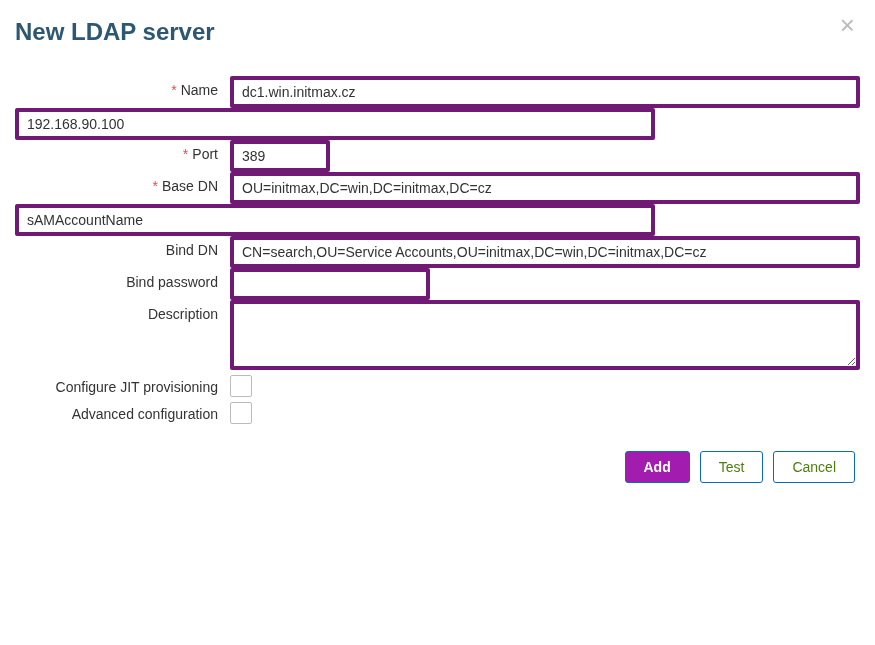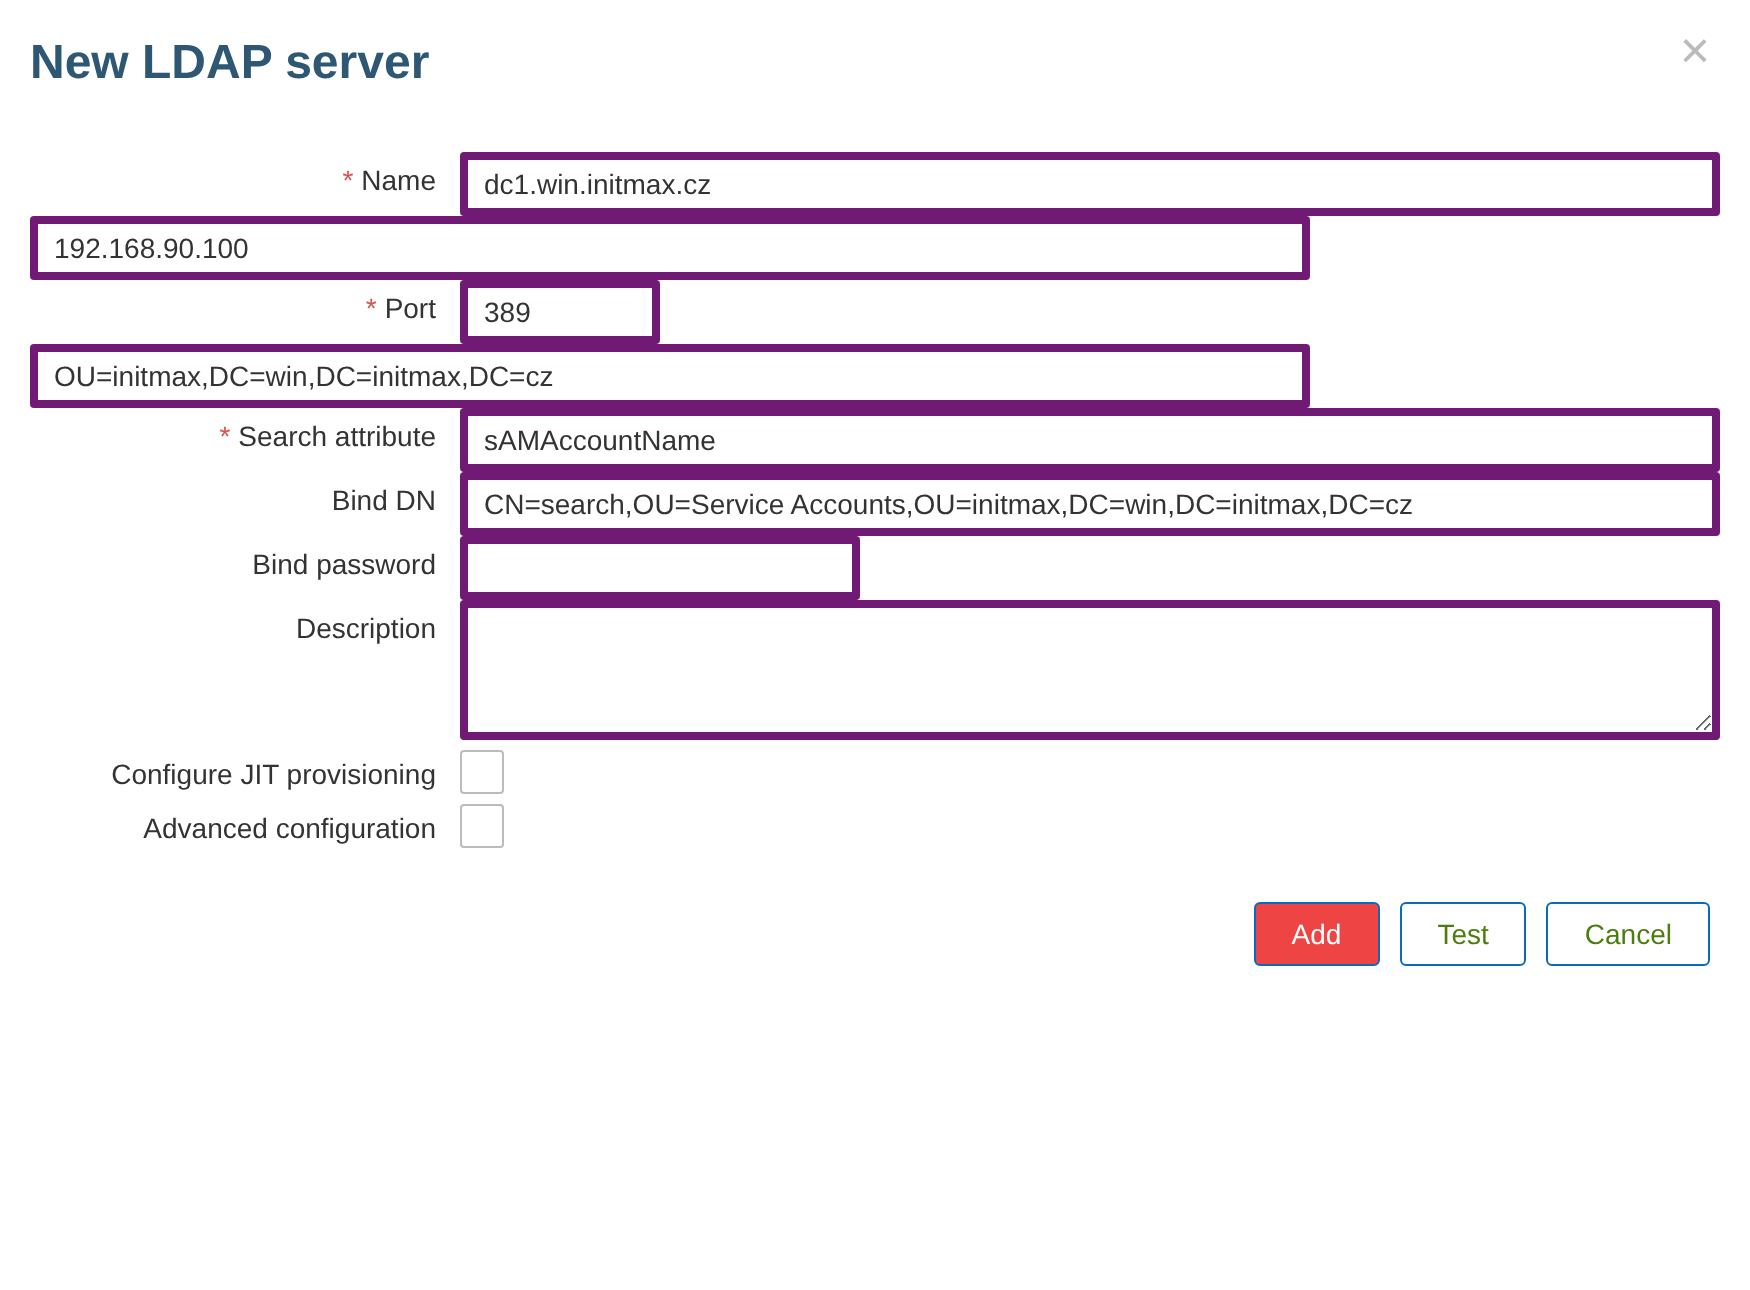--- a/index.html
+++ b/index.html
@@ -95,23 +95,24 @@
       padding-right: 5px;
     }
     .btn {
       padding: 7px 18px;
       font-size: 14px;
       border-radius: 3px;
       cursor: pointer;
       border: 1px solid;
     }
     .btn-primary {
-      background: #ef4444;
+      background: #a21caf;
       border-color: #0a6bbd;
       color: #fff;
+      font-weight: bold;
     }
     .btn-secondary {
       background: #fff;
       border-color: #0a6bbd;
       color: #4d7c0f;
     }
   </style>
 </head>
 <body>
 
@@ -133,27 +134,27 @@
 </div>
 
 <div class="form-row">
   <label class="form-label"><span class="req">*</span><span>Port</span></label>
   <div class="form-control-wrap">
     <input type="text" class="text-input port" value="389" style="">
   </div>
 </div>
 
 <div class="form-row">
+  <label class="form-label"><span class="req">*</span><span>Base DN</span></label>
   <div class="form-control-wrap">
     <input type="text" class="text-input" value="OU=initmax,DC=win,DC=initmax,DC=cz" style="">
   </div>
 </div>
 
 <div class="form-row">
-  <label class="form-label"><span class="req">*</span><span>Search attribute</span></label>
   <div class="form-control-wrap">
     <input type="text" class="text-input" value="sAMAccountName" style="">
   </div>
 </div>
 
 <div class="form-row">
   <label class="form-label"><span>Bind DN</span></label>
   <div class="form-control-wrap">
     <input type="text" class="text-input" value="CN=search,OU=Service Accounts,OU=initmax,DC=win,DC=initmax,DC=cz" style="">
   </div>

